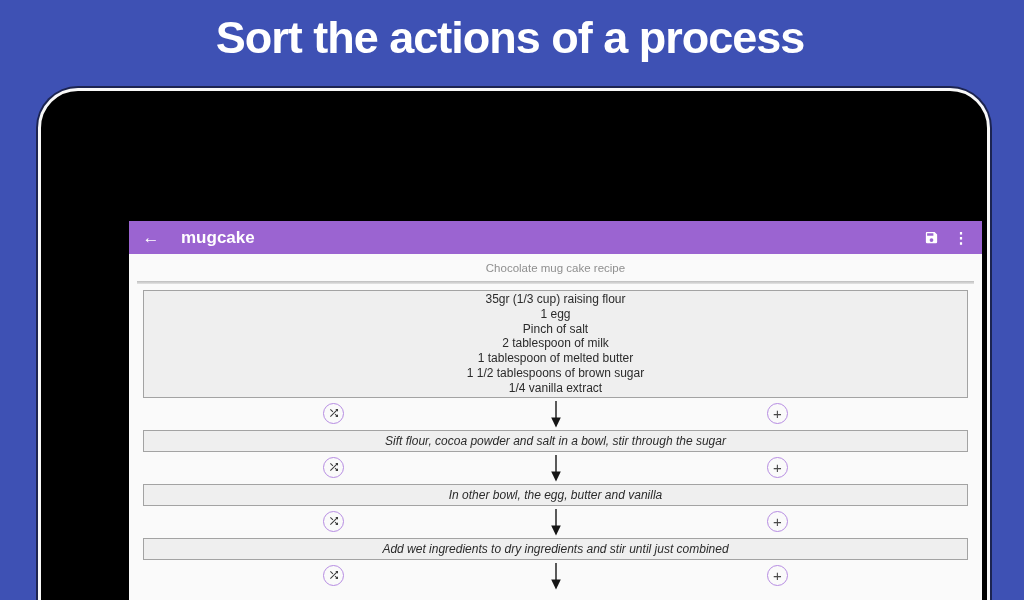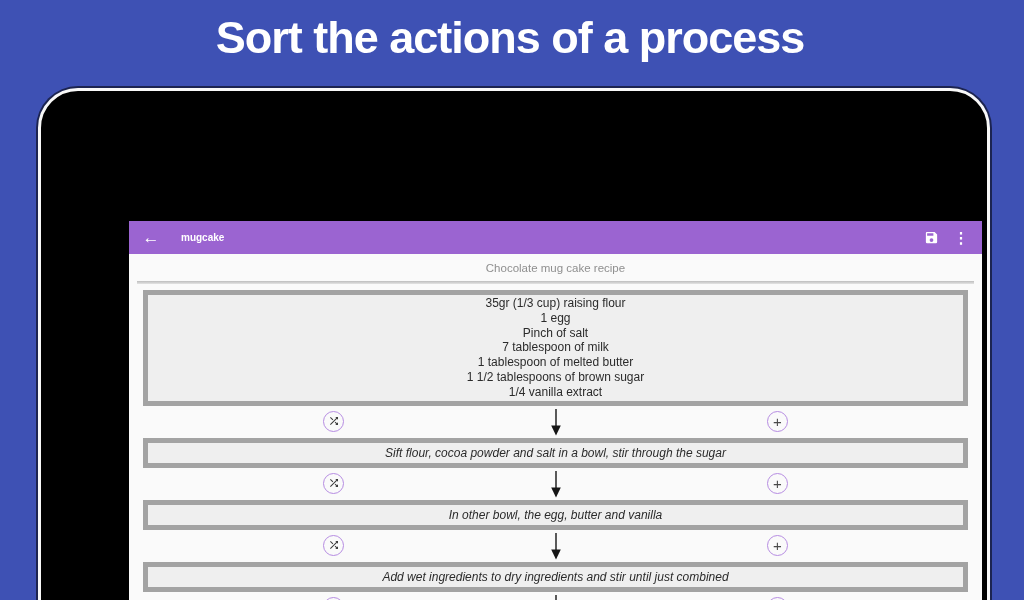--- a/index.html
+++ b/index.html
@@ -25,39 +25,39 @@
     background:#FAFAFA;overflow:hidden;
   }
   
   .appbar{
     position:relative;height:33px;background:#9B64D1;
     display:flex;align-items:center;color:#fff;
   }
   .back-btn{
     width:44px;text-align:center;font-size:17px;font-weight:bold;cursor:pointer;
   }
-  .appbar-title{font-size:10px;font-weight:bold;margin-left:8px;}
+  .appbar-title{font-size:17px;font-weight:bold;margin-left:8px;}
   .appbar-actions{
     position:absolute;right:6px;top:0;height:33px;display:flex;align-items:center;
   }
   .action-btn{
     width:30px;height:33px;display:flex;align-items:center;justify-content:center;cursor:pointer;
   }
   .overflow-glyph{font-size:15px;font-weight:bold;line-height:1;}
   
   .recipe-title{
     height:27px;line-height:29px;text-align:center;
     font-size:11.5px;color:#8F8F8F;border-radius:11px;
   }
   .divider{
     height:3px;margin:0 8px;
     background:linear-gradient(#BDBDBD,#E4E4E4);
   }
   .step-box{
-    margin:0 14px;background:#EFEFEF;border:5px solid #a3a3a3;
+    margin:0 14px;background:#EFEFEF;border:1px solid #a3a3a3;
     text-align:center;font-size:12px;color:#2B2B2B;
   }
   .step-box.multi{margin-top:6px;padding:1px 0;}
   .step-box.multi div{line-height:14.8px;}
   .step-box.single{height:20px;line-height:20px;white-space:nowrap;overflow:hidden;font-style:italic;}
   .connector{position:relative;height:32px;}
   .circle-btn{
     position:absolute;top:5px;width:21px;height:21px;box-sizing:border-box;
     border:1.5px solid #B68CE2;border-radius:50%;
     display:flex;align-items:center;justify-content:center;cursor:pointer;
@@ -92,21 +92,21 @@
       </span>
     </header>
 
     <div class="recipe-title">Chocolate mug cake recipe</div>
     <div class="divider"></div>
 
     <div class="step-box multi">
         <div>35gr (1/3 cup) raising flour</div>
         <div>1 egg</div>
         <div>Pinch of salt</div>
-        <div>7 tablespoon of milk</div>
+        <div>2 tablespoon of milk</div>
         <div>1 tablespoon of melted butter</div>
         <div>1 1/2 tablespoons of brown sugar</div>
         <div>1/4 vanilla extract</div>
       </div>
 
     <div class="connector">
       <span class="circle-btn swap">
         <svg width="12" height="12" viewBox="0 0 24 24">
           <path fill="#3A3A3A" d="M10.59,9.17L5.41,4L4,5.41L9.17,10.58L10.59,9.17M14.5,4L16.54,6.04L4,18.59L5.41,20L17.96,7.46L20,9.5V4H14.5M14.83,13.41L13.41,14.83L16.55,17.97L14.5,20H20V14.5L17.96,16.54L14.83,13.41Z"></path>
         </svg>

